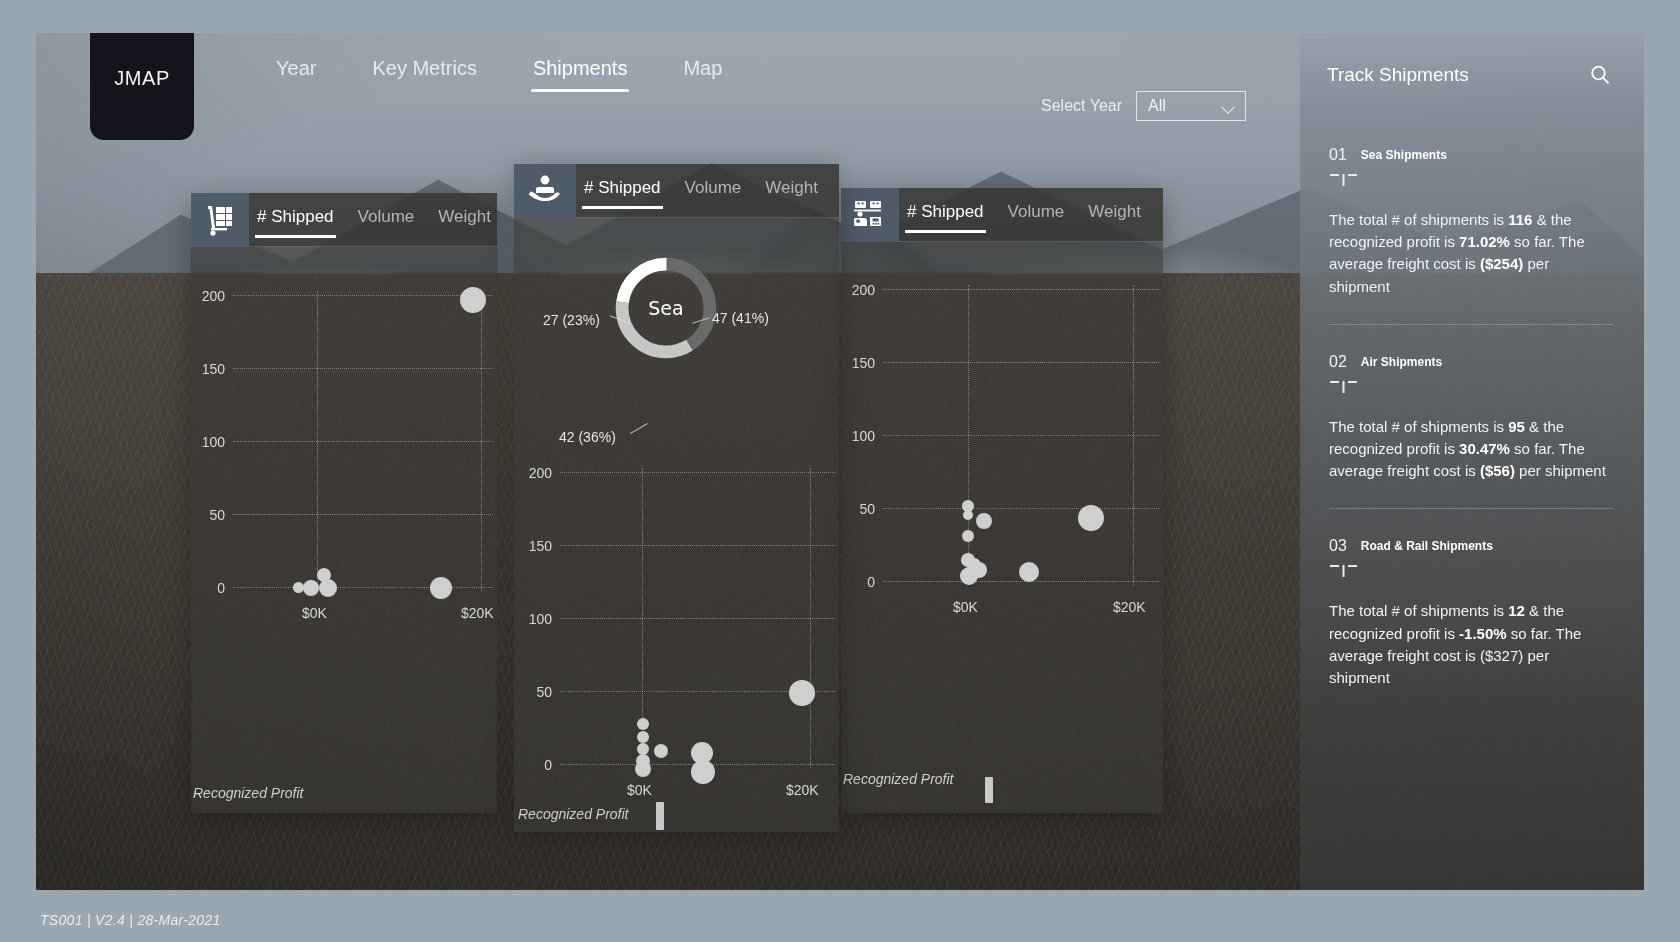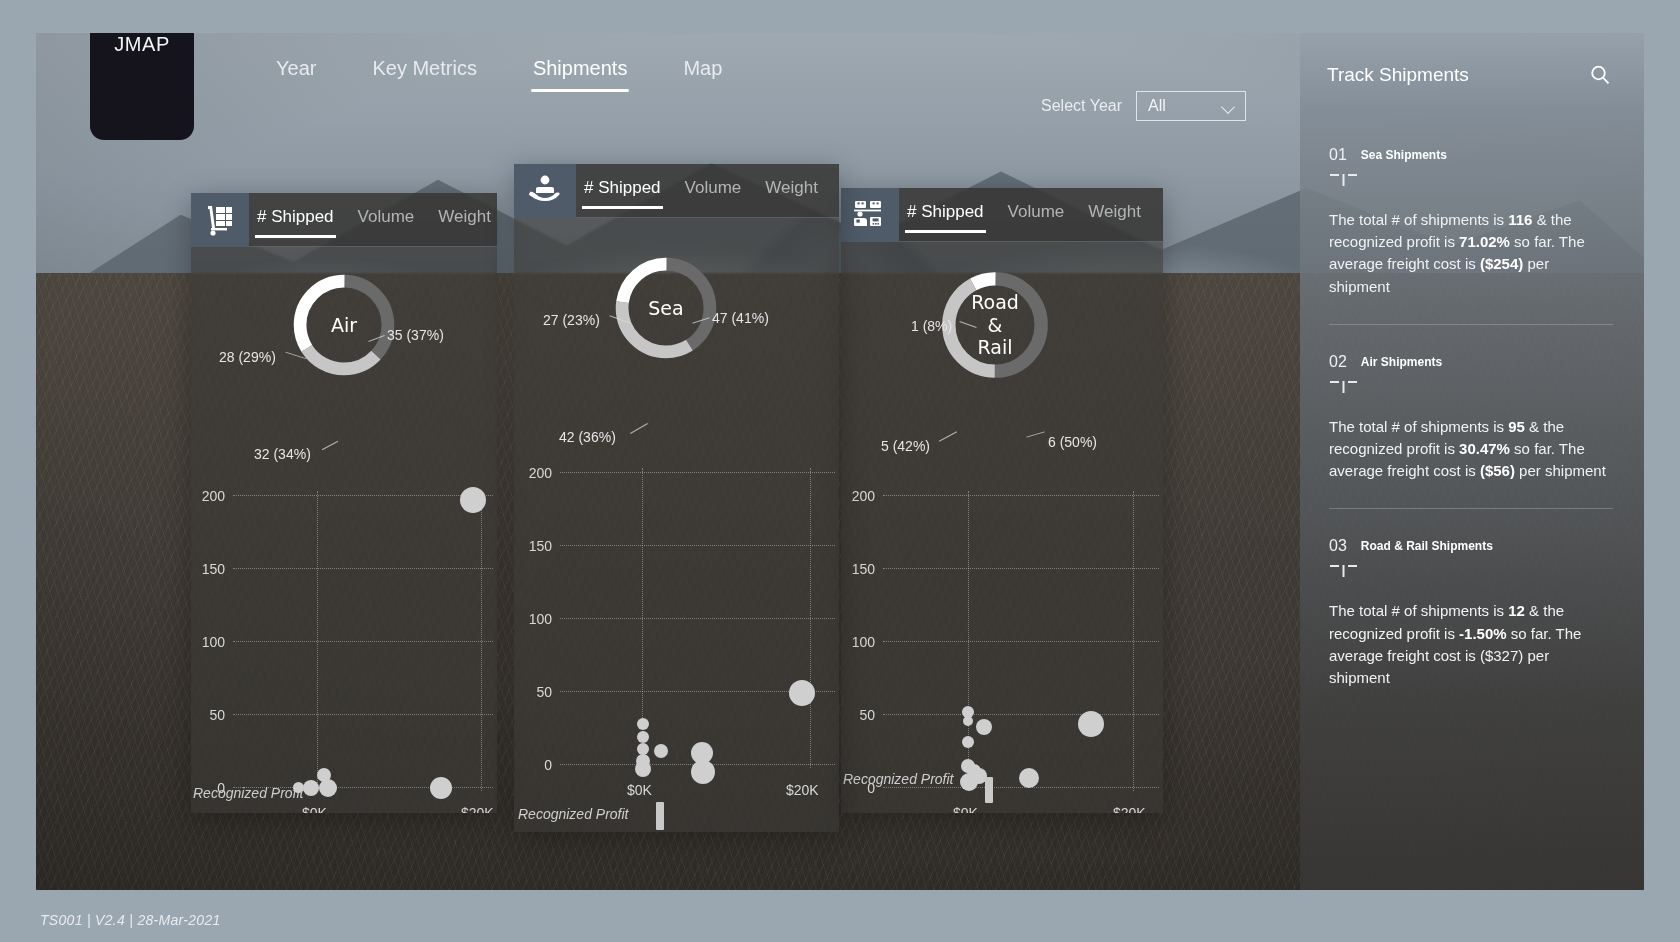--- a/index.html
+++ b/index.html
@@ -58,21 +58,21 @@
     position:absolute; inset:0;
     background: radial-gradient(ellipse 120% 100% at 50% 40%, transparent 40%, rgba(0,0,0,.35) 100%);
   }
 
   
   .logo-tab {
     position: absolute; left: 54px; top: 0;
     width: 104px; height: 107px;
     background: #15141c;
     border-bottom-left-radius: 14px; border-bottom-right-radius: 14px;
-    display: flex; align-items: flex-start; justify-content: center;
+    display: flex; align-items: center; justify-content: center;
     padding-bottom: 16px;
     z-index: 20;
   }
   .logo-tab span {
     color: #f2f3f5; font-size: 20px; letter-spacing: .6px;
   }
 
   
   .topnav {
     position: absolute; left: 160px; top: 0;
@@ -301,34 +301,20 @@
             <circle cx="10" cy="30" r="2.6"></circle>
           </svg>
         </div>
         <div class="card-tabs">
           <div class="ctab active"># Shipped</div>
           <div class="ctab">Volume</div>
           <div class="ctab">Weight</div>
         </div>
       </div>
 
-      <div class="donut-area">
-        <svg class="donut" style="left:95px; top:20px;" width="116" height="116" viewBox="0 0 42 42">
-          <circle cx="21" cy="21" r="15.9" fill="none" stroke="#6a6a6a" stroke-width="4.6" stroke-dasharray="37 63" stroke-dashoffset="25"></circle>
-          <circle cx="21" cy="21" r="15.9" fill="none" stroke="#c6c6c6" stroke-width="4.6" stroke-dasharray="29 71" stroke-dashoffset="-12"></circle>
-          <circle cx="21" cy="21" r="15.9" fill="none" stroke="#ffffff" stroke-width="4.6" stroke-dasharray="34 66" stroke-dashoffset="-41"></circle>
-        </svg>
-        <div class="donut-label" style="left:95px; top:20px; width:116px; height:116px;">Air</div>
-        <div class="seg-label" style="left:196px; top:80px;">35 (37%)</div>
-        <div class="leader" style="left:177px; top:91px; width:17px; transform:rotate(-20deg);"></div>
-        <div class="seg-label" style="left:28px; top:102px;">28 (29%)</div>
-        <div class="leader" style="left:94px; top:108px; width:22px; transform:rotate(18deg);"></div>
-        <div class="seg-label" style="left:63px; top:199px;">32 (34%)</div>
-        <div class="leader" style="left:130px; top:198px; width:18px; transform:rotate(-28deg);"></div>
-      </div>
 
       <div class="plot" style="height:366px;">
         <div class="ytick" style="left:0px;  top:41px;">200</div>
         <div class="ytick" style="left:0px;  top:114px;">150</div>
         <div class="ytick" style="left:0px;  top:187px;">100</div>
         <div class="ytick" style="left:0px;  top:260px;">50</div>
         <div class="ytick" style="left:0px;  top:333px;">0</div>
 
         <div class="gridh" style="left:42px; right:4px; top:48px;"></div>
         <div class="gridh" style="left:42px; right:4px; top:121px;"></div>
@@ -436,36 +422,20 @@
             <rect x="24.4" y="25" width="1.6" height="1.6" fill="#4f5b68"></rect>
           </svg>
         </div>
         <div class="card-tabs">
           <div class="ctab active"># Shipped</div>
           <div class="ctab">Volume</div>
           <div class="ctab">Weight</div>
         </div>
       </div>
 
-      <div class="donut-area" style="height:206px;">
-        <svg class="donut" style="left:93px; top:22px;" width="122" height="122" viewBox="0 0 42 42">
-          <circle cx="21" cy="21" r="15.9" fill="none" stroke="#6a6a6a" stroke-width="4.6" stroke-dasharray="50 50" stroke-dashoffset="25"></circle>
-          <circle cx="21" cy="21" r="15.9" fill="none" stroke="#c6c6c6" stroke-width="4.6" stroke-dasharray="42 58" stroke-dashoffset="-25"></circle>
-          <circle cx="21" cy="21" r="15.9" fill="none" stroke="#ffffff" stroke-width="4.6" stroke-dasharray="8 92" stroke-dashoffset="-67"></circle>
-        </svg>
-        <div class="donut-label" style="left:93px; top:22px; width:122px; height:122px; white-space:pre-line;">Road
-&amp;
-Rail</div>
-        <div class="seg-label" style="left:207px; top:192px;">6 (50%)</div>
-        <div class="leader" style="left:185px; top:192px; width:19px; transform:rotate(-16deg);"></div>
-        <div class="seg-label" style="left:40px; top:196px;">5 (42%)</div>
-        <div class="leader" style="left:97px; top:194px; width:20px; transform:rotate(-28deg);"></div>
-        <div class="seg-label" style="left:70px; top:76px;">1 (8%)</div>
-        <div class="leader" style="left:118px; top:82px; width:18px; transform:rotate(20deg);"></div>
-      </div>
 
       <div class="plot" style="height:364px;">
         <div class="ytick" style="left:0px;  top:40px;">200</div>
         <div class="ytick" style="left:0px;  top:113px;">150</div>
         <div class="ytick" style="left:0px;  top:186px;">100</div>
         <div class="ytick" style="left:0px;  top:259px;">50</div>
         <div class="ytick" style="left:0px;  top:332px;">0</div>
 
         <div class="gridh" style="left:42px; right:4px; top:47px;"></div>
         <div class="gridh" style="left:42px; right:4px; top:120px;"></div>

